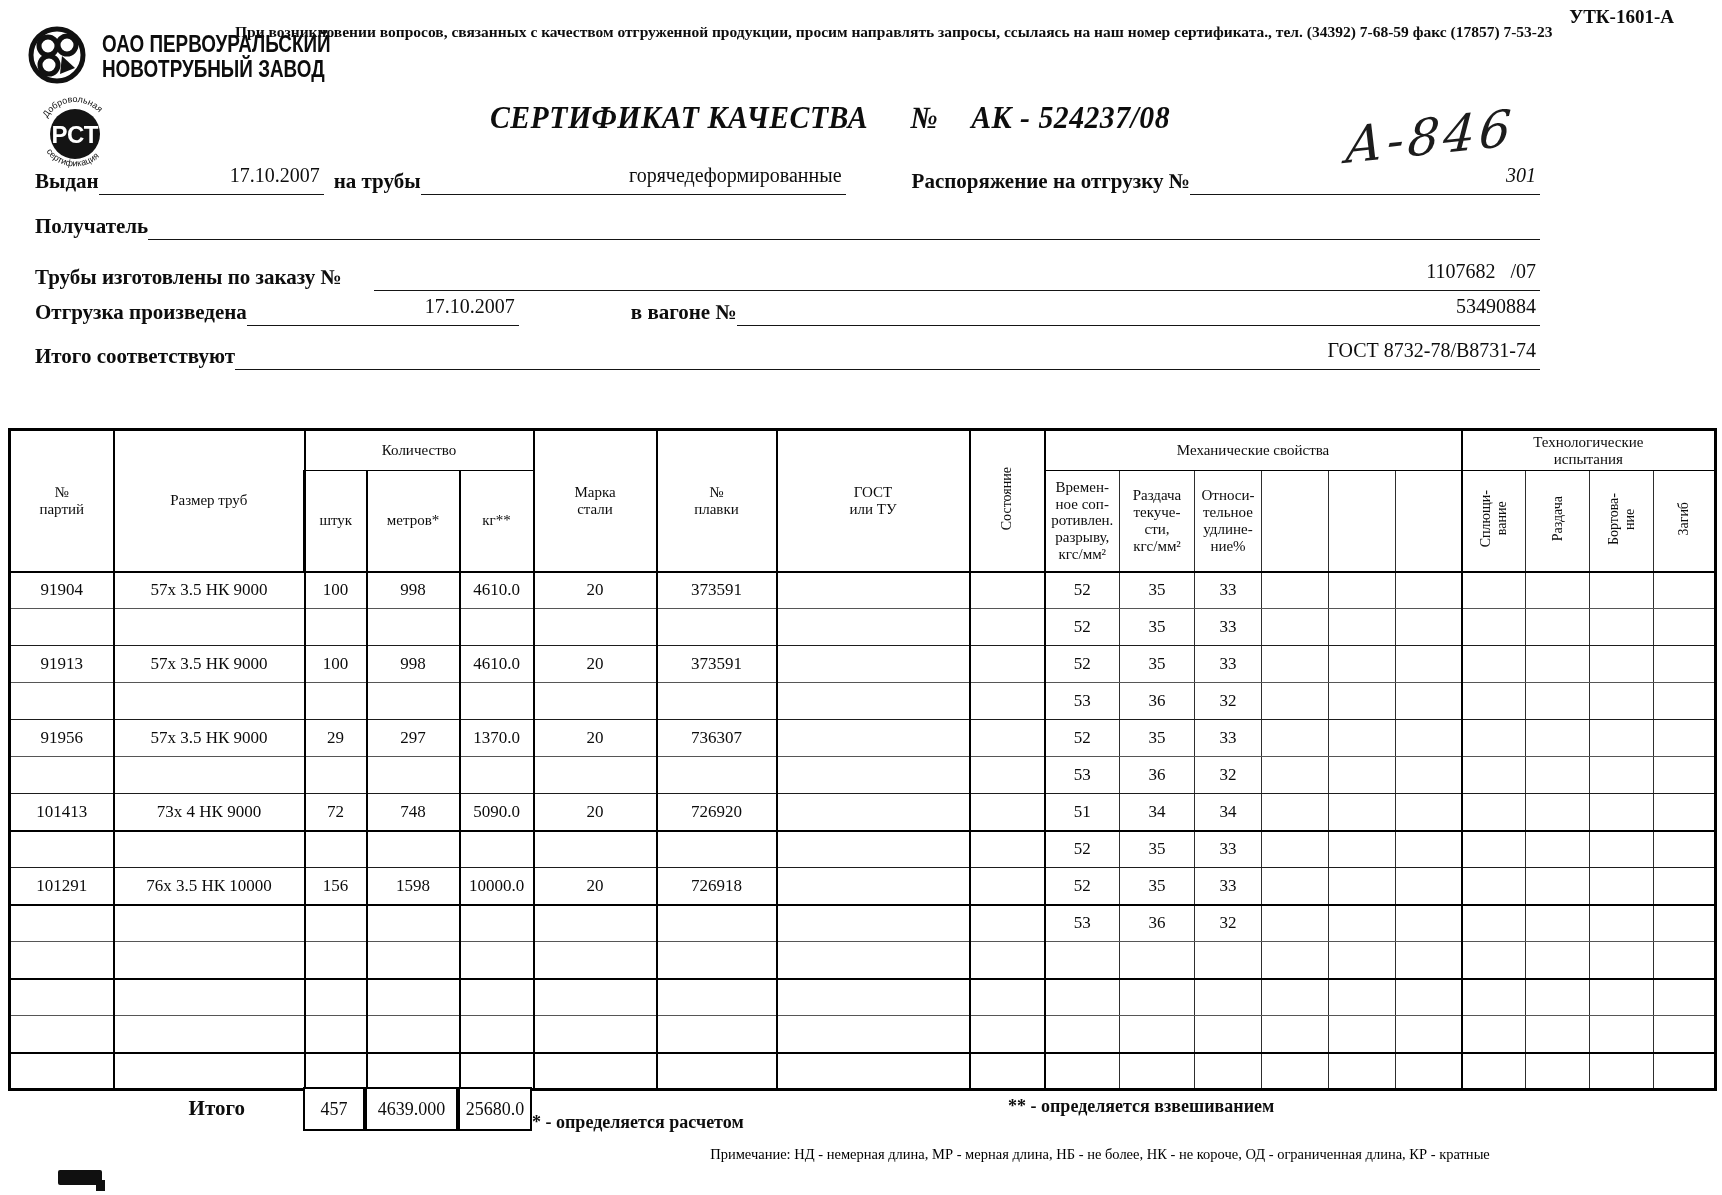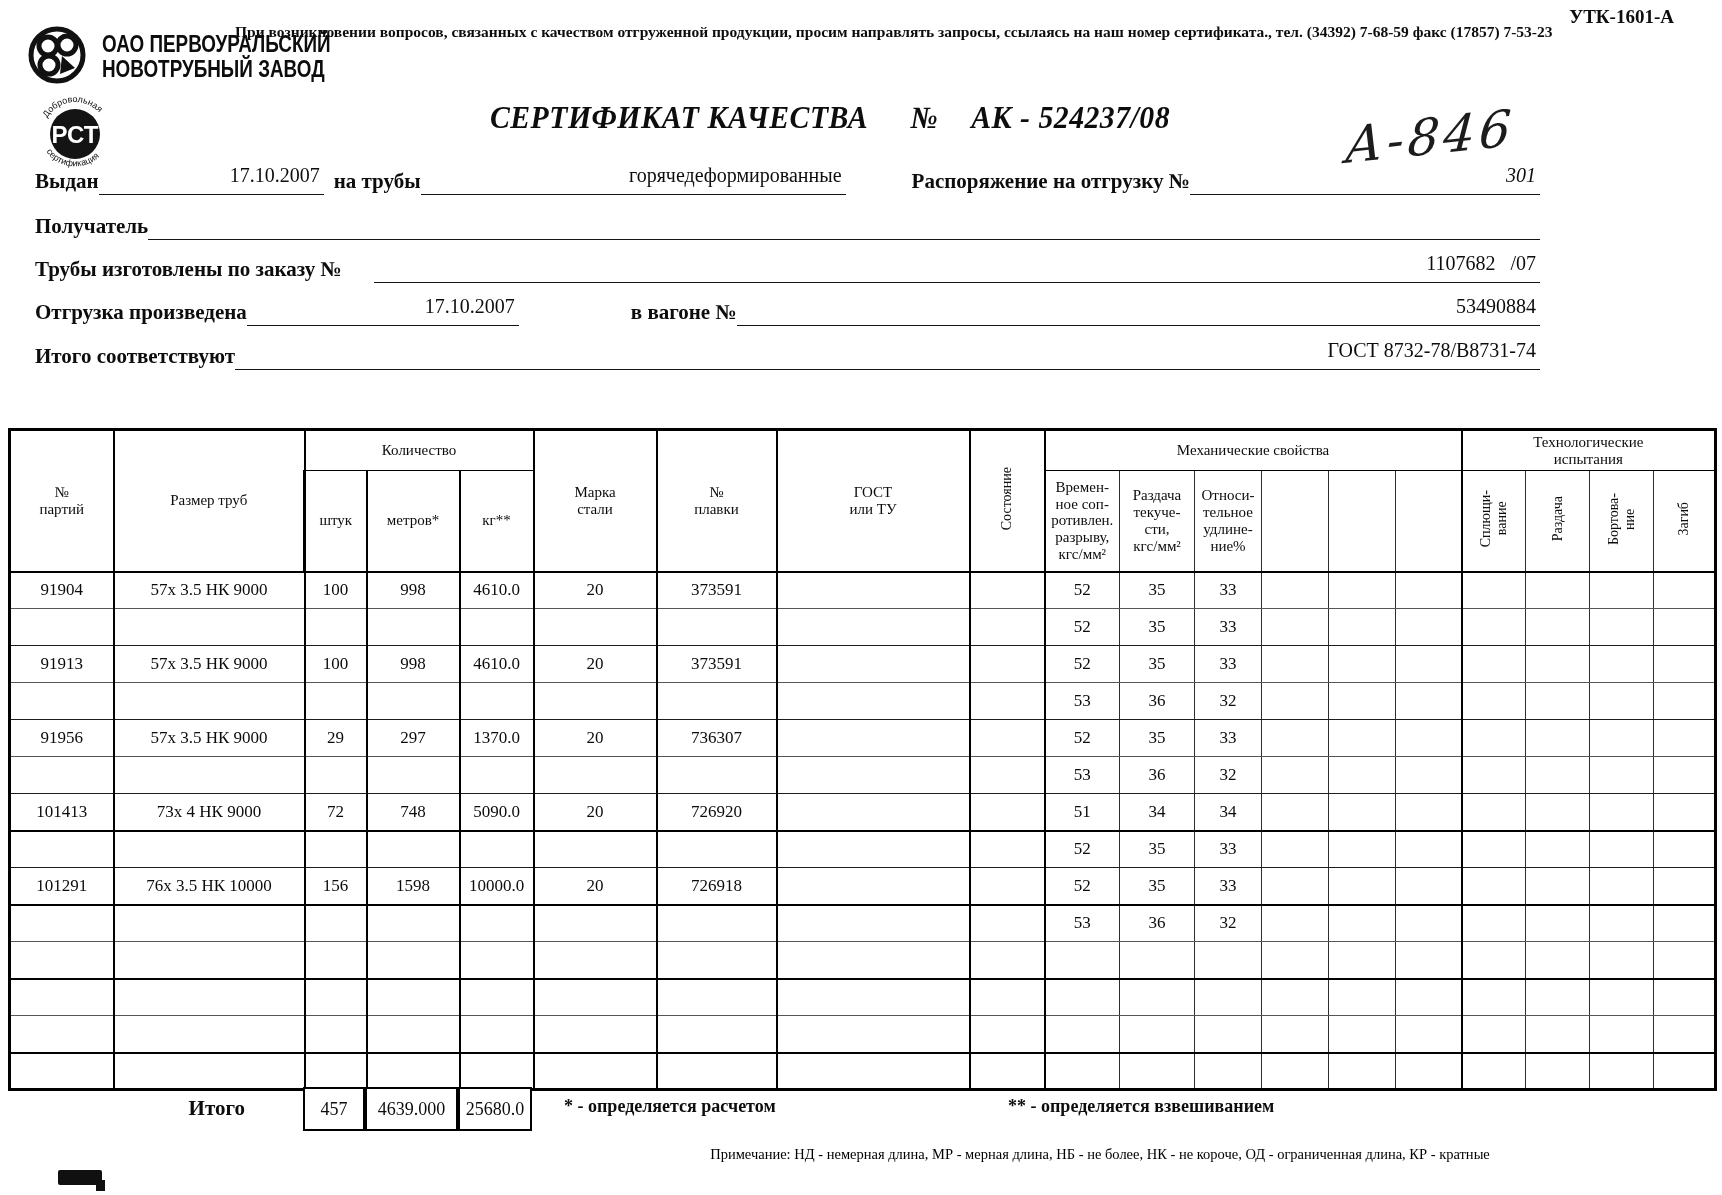--- a/index.html
+++ b/index.html
@@ -20,21 +20,21 @@
   .title{position:absolute; top:100px; left:0; width:1660px; text-align:center;
     font-size:31px; font-weight:bold; font-style:italic; transform:scaleX(.96); letter-spacing:.5px;}
   .title .num-label{margin-left:36px;}
   .title .num{margin-left:26px;}
   .handwriting{position:absolute; left:1345px; top:108px; font-family:"DejaVu Serif", serif;
     font-style:italic; font-size:50px; color:#1c1c1c; transform:rotate(-6deg) skewX(-10deg); letter-spacing:4px;}
   
   .frow{position:absolute; left:35px; width:1505px; display:flex; align-items:flex-end; height:32px;}
   .flabel{font-size:21px; font-weight:bold; white-space:nowrap; padding-bottom:1px;}
   .fval{border-bottom:1.8px solid #151515; font-size:20px; white-space:pre; padding:0 4px 7px 16px; box-sizing:border-box;text-align:right;}
-  .r1{top:163px;} .r2{top:208px;} .r3{top:251px;gap:32px;} .r4{top:294px;} .r5{top:338px;}
+  .r1{top:163px;} .r2{top:208px;} .r3{top:259px;gap:32px;} .r4{top:294px;} .r5{top:338px;}
   .grow{flex:1 1 auto;}
   
   .cert-table{border-collapse:collapse; table-layout:fixed; position:absolute; left:8px; top:428px; width:1706px;}
   .cert-table td{padding:0 2px; text-align:center; vertical-align:middle; overflow:hidden; color:#0c0c0c;}
   .cert-table thead td{font-size:15px; line-height:1.12; white-space:pre-line;}
   .cert-table thead tr.h1 td{border-top:3px solid #000;}
   .cert-table td:first-child{border-left:3px solid #000;}
   .grp{border-bottom:1.7px solid #000; font-size:15.5px;}
   .h1{height:41px;} .h2{height:101px;}
   .h2 td, .hspan{border-bottom:2.7px solid #000;}
@@ -50,21 +50,21 @@
   tr.rthin  td{border-bottom:1.3px solid #565656;}
   tr.rmed   td{border-bottom:1.9px solid #1d1d1d;}
   tr.rthick td{border-bottom:2.8px solid #000;}
   tr.rlast  td{border-bottom:3px solid #000;}
   
   .totals{position:absolute; left:8px; top:1088px; width:1706px; height:48px; display:flex; align-items:stretch;}
   .t-label{width:295px; box-sizing:border-box; text-align:right; padding:8px 58px 0 0; font-size:21px; font-weight:bold;}
   .t-cell{box-sizing:border-box; border:2.6px solid #000; border-top:2.6px solid #000; margin-top:-1px;
     display:flex; align-items:center; justify-content:center; font-size:18px; height:44px; background:#fff;}
   .t-pcs{width:62px;} .t-m{width:93px;} .t-kg{width:74px;}
-  .t-note1{margin-left:32px; padding-top:8px; font-size:18px; font-weight:bold; white-space:nowrap;}
+  .t-note1{margin-left:0; padding-top:24px; font-size:18px; font-weight:bold; white-space:nowrap;}
   .t-note2{position:absolute; left:1000px; top:8px; font-size:18px; font-weight:bold; white-space:nowrap;}
   .remark{position:absolute; left:640px; top:1146px; width:920px; text-align:center; font-size:14.5px; color:#000000; white-space:nowrap;}
   .blob1{position:absolute; left:58px; top:1170px; width:44px; height:15px; background:#101010; border-radius:2px;}
   .blob2{position:absolute; left:96px; top:1180px; width:9px; height:11px; background:#101010;}
 </style>
 </head>
 <body>
 
 <div class="page">
 

